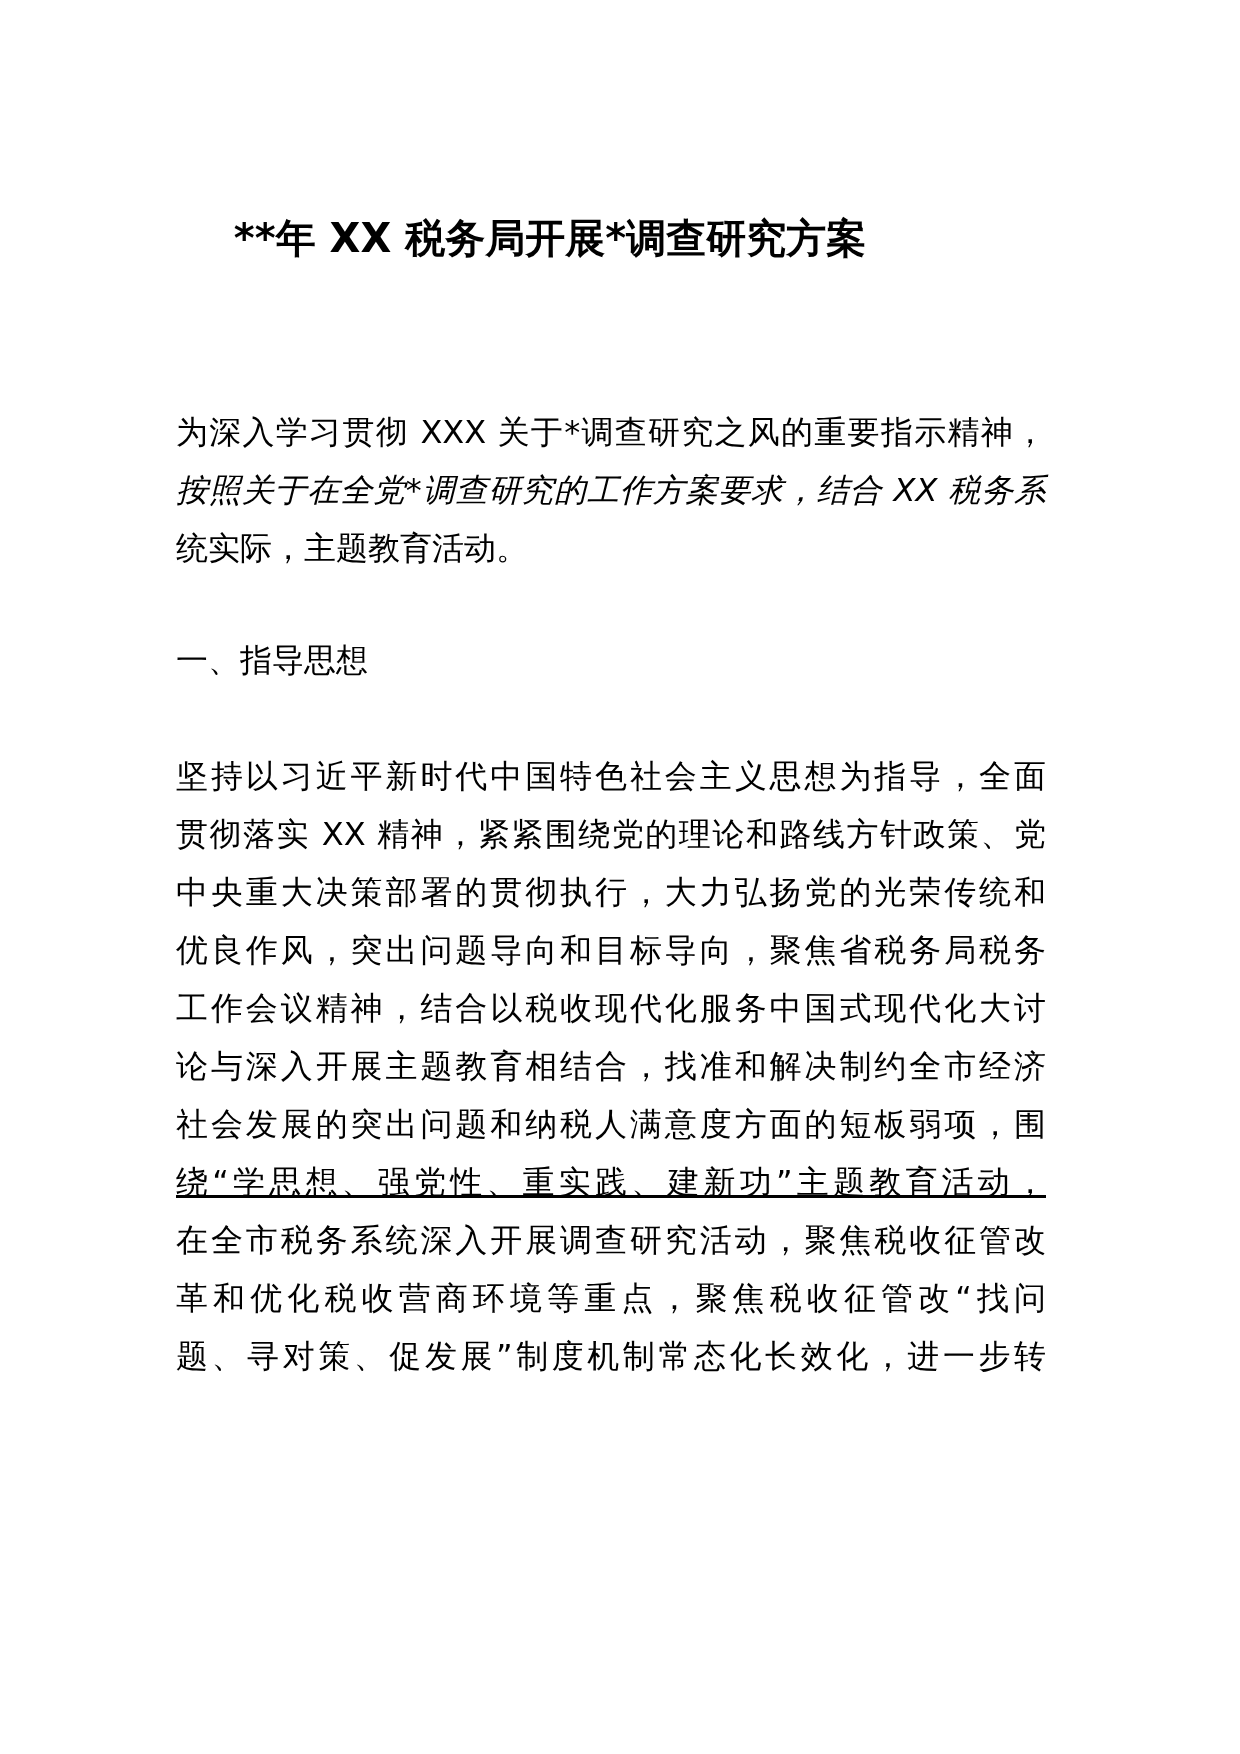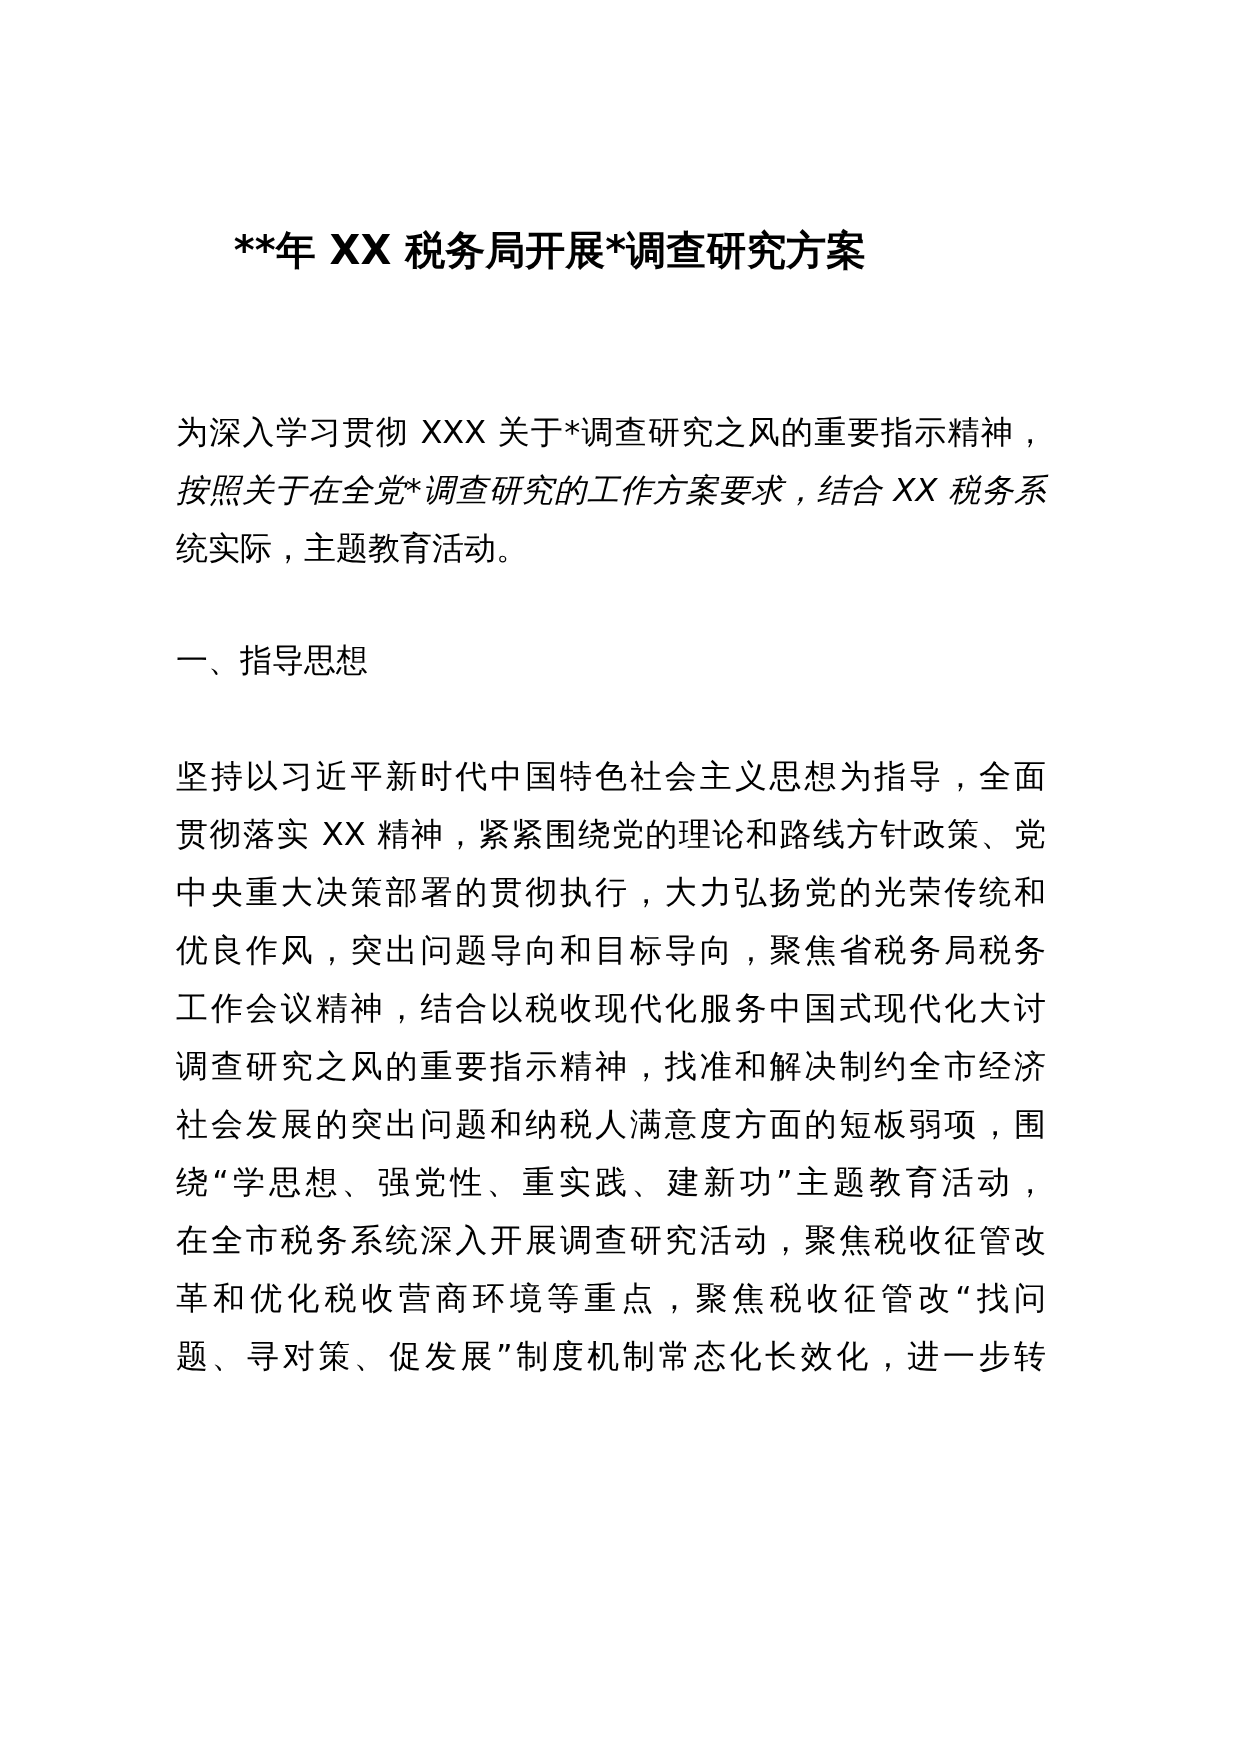--- a/index.html
+++ b/index.html
@@ -19,21 +19,21 @@
       position: absolute;
       left: 0;
       top: 0;
       width: 1240px;
       height: 1754px;
       background: #ffffff;
     }
     .title {
       position: absolute;
       left: 0;
-      top: 220px;
+      top: 208px;
       width: 1100px;
       text-align: center;
       font-size: 40px;
       font-weight: bold;
       line-height: 60px;
       letter-spacing: 0px;
       white-space: nowrap;
     }
     .line {
       position: absolute;
@@ -65,21 +65,21 @@
   <div class="paragraph">
     <div class="line last" style="top:638px;">一、指导思想</div>
   </div>
 
   <div class="paragraph">
     <div class="line" style="top:754px;">坚持以习近平新时代中国特色社会主义思想为指导，全面</div>
     <div class="line" style="top:812px;">贯彻落实 XX 精神，紧紧围绕党的理论和路线方针政策、党</div>
     <div class="line" style="top:870px;">中央重大决策部署的贯彻执行，大力弘扬党的光荣传统和</div>
     <div class="line" style="top:928px;">优良作风，突出问题导向和目标导向，聚焦省税务局税务</div>
     <div class="line" style="top:986px;">工作会议精神，结合以税收现代化服务中国式现代化大讨</div>
-    <div class="line" style="top:1044px;">调查研究之风的重要指示精神，找准和解决制约全市经济</div>
+    <div class="line" style="top:1044px;">论与深入开展主题教育相结合，找准和解决制约全市经济</div>
     <div class="line" style="top:1102px;">社会发展的突出问题和纳税人满意度方面的短板弱项，围</div>
-    <div class="line" style="top:1160px;">绕“学思想、强党性、重实践、建新功”主题教育活动，</div>
+    <div class="line" style="top:1160px;text-decoration:underline;">绕“学思想、强党性、重实践、建新功”主题教育活动，</div>
     <div class="line" style="top:1218px;">在全市税务系统深入开展调查研究活动，聚焦税收征管改</div>
     <div class="line" style="top:1276px;">革和优化税收营商环境等重点，聚焦税收征管改“找问</div>
     <div class="line" style="top:1334px;">题、寻对策、促发展”制度机制常态化长效化，进一步转</div>
   </div>
 
 </div>
 
 </body></html>

